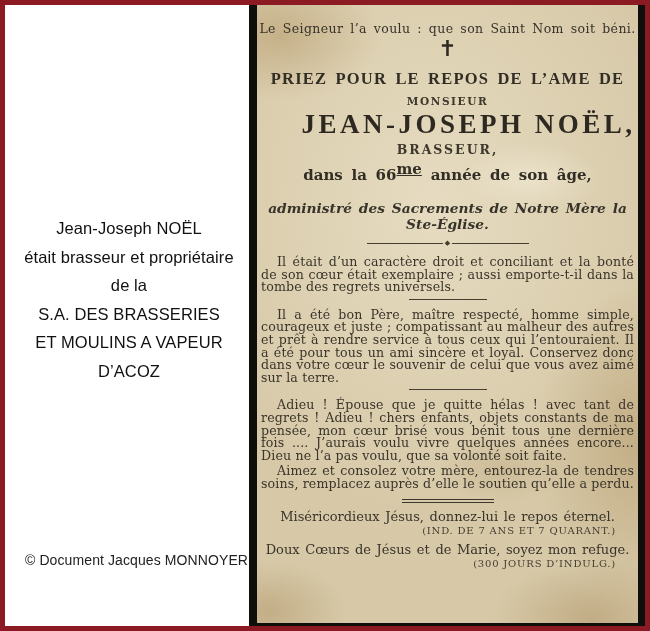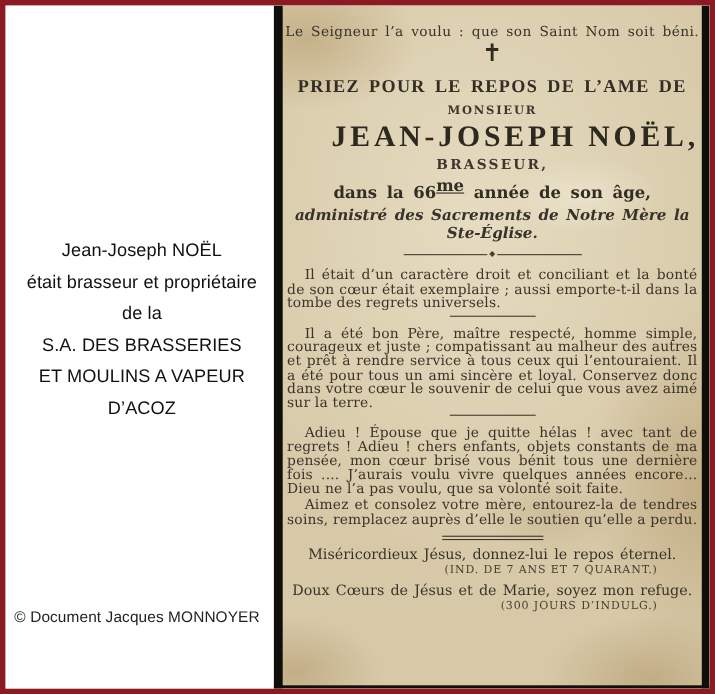--- a/index.html
+++ b/index.html
@@ -17,21 +17,21 @@
   .left-panel{
     position:relative; width:244px; height:100%; background:#ffffff;
     color:#161616; flex:none;
   }
   .caption{
     position:absolute; top:209px; left:4px; right:0;
     text-align:center; font-size:16.5px; line-height:28.5px;
     letter-spacing:0.1px; color:#111;
   }
   .credit{
-    position:absolute; top:547px; left:8px;
+    position:absolute; top:547px; left:20px;
     font-size:14px; color:#222; letter-spacing:0.1px;
   }
 
   
   .card{
     position:relative; flex:1; height:100%;
     border-left:8px solid #0f0e0b;
     border-right:7px solid #0f0e0b;
     border-bottom:3px solid #0f0e0b;
     overflow:hidden;
@@ -53,39 +53,39 @@
   .cross{ margin-top:1px; font-size:22px; line-height:24px; color:#2f2a22; }
   .pray{ margin-top:8px; font-size:16.5px; font-weight:700; letter-spacing:1.2px; word-spacing:3px;
          font-family:"Liberation Serif", serif; color:#332e25; }
   .monsieur{ margin-top:6px; font-size:10.5px; font-weight:700; letter-spacing:1.6px; }
   .name{ margin-top:2px; font-size:27px; font-weight:700; letter-spacing:3.5px;
          font-family:"Liberation Serif", serif; color:#2e2920; white-space:nowrap;padding-left:42px; }
   .profession{ margin-top:2px; font-size:12.5px; font-weight:700; letter-spacing:2px; }
   .death-line{ margin-top:10px; font-size:15px; font-weight:700; word-spacing:3.5px; color:#332e25; }
   .age-line{ margin-top:3px; font-size:15px; font-weight:700; word-spacing:3.5px; color:#332e25; }
   .age-line sup{ font-size:15px; text-decoration:underline; }
-  .sacraments{ margin-top:4px; font-size:13.8px; font-weight:700; font-style:italic;
+  .sacraments{ margin-top:16px; font-size:13.8px; font-weight:700; font-style:italic;
                word-spacing:2px; color:#38332a; }
 
   .ornate{ display:flex; align-items:center; width:162px; margin:8px auto 0; }
   .ornate::before, .ornate::after{ content:""; flex:1; border-top:1.5px solid #443e31; }
   .ornate .dia{ font-size:7px; line-height:7px; padding:0 2px; color:#443e31; }
 
   .para{
     margin-top:9px; padding:0 4px;
     font-size:12.6px; line-height:12.6px; letter-spacing:.15px;
     text-align:justify; text-indent:16px; color:#3a342a;
   }
   .para.tight{ margin-top:3px; }
 
   .rule{ border-top:1.5px solid #443e31; width:78px; margin:5px auto 0; }
   .rule.dbl{ width:92px; border-top:1.6px solid #3c362b; border-bottom:1px solid #3c362b; height:4px; margin-top:8px; }
 
   .prayer{ margin-top:6px; font-size:13px; word-spacing:1.5px; color:#38332a; }
-  .indulgence{ font-size:10px; letter-spacing:.8px; text-align:right; padding-right:40px; margin-top:1px; color:#443e31; }
+  .indulgence{ font-size:10px; letter-spacing:.8px; text-align:right; padding-right:22px; margin-top:1px; color:#443e31; }
 </style>
 </head>
 <body>
 
 <div class="stage">
 
   <div class="left-panel">
     <div class="caption">
       <div>Jean-Joseph NOËL</div>
       <div>était brasseur et propriétaire</div>

